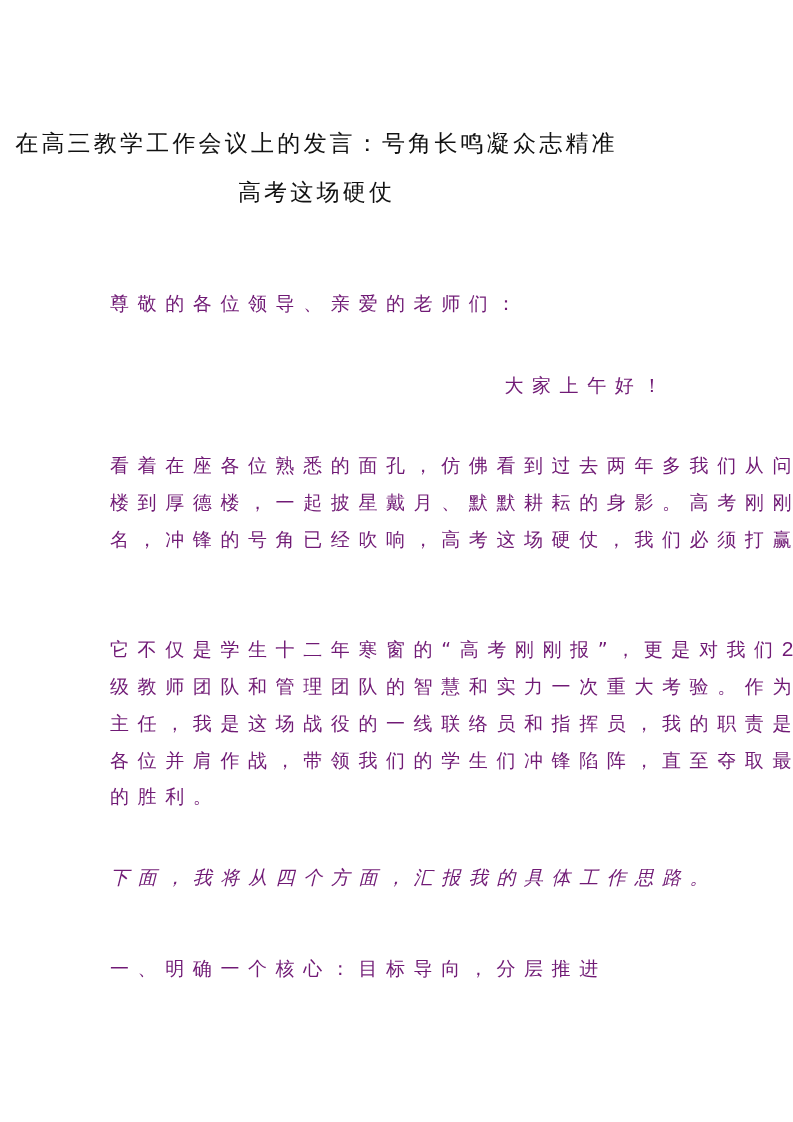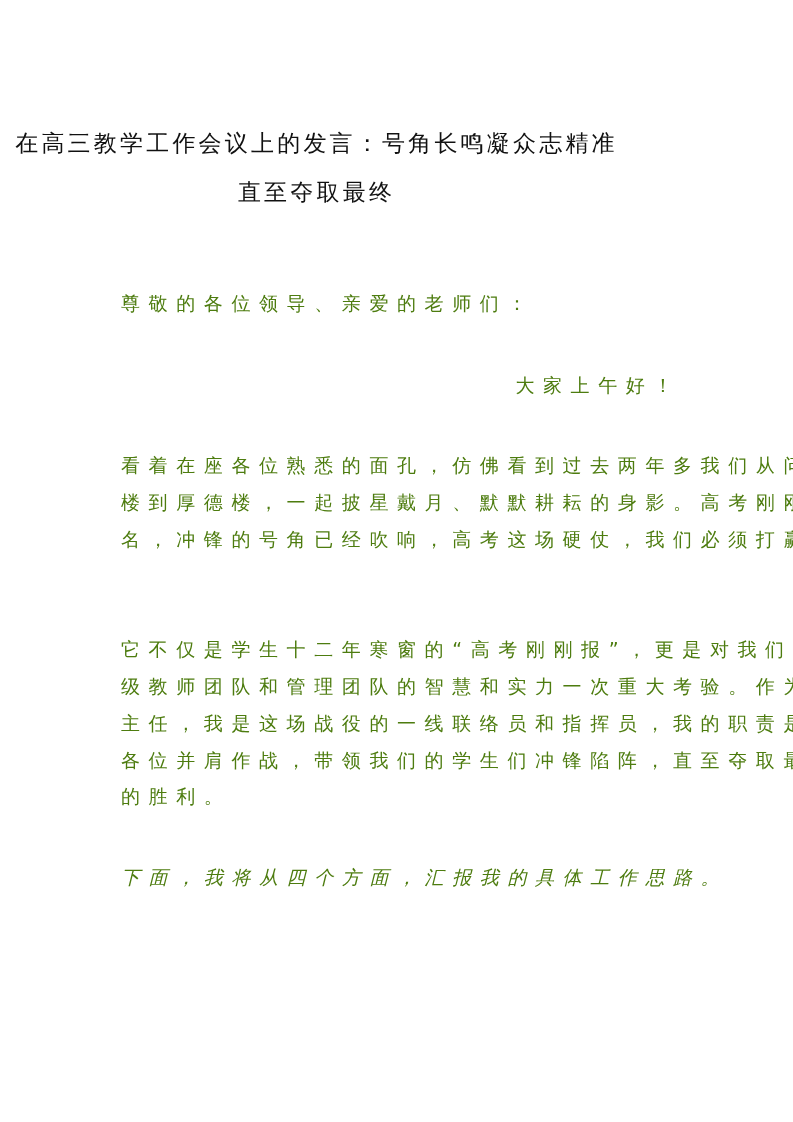--- a/index.html
+++ b/index.html
@@ -1,42 +1,43 @@
 <!DOCTYPE html>
 <html><head>
 <meta charset="utf-8">
 <style>
   html, body { margin: 0; padding: 0; background: #ffffff; }
   body { width: 793px; height: 1122px; position: relative; overflow: hidden;
          font-family: "DejaVu Sans", sans-serif; color: #1a1a1a; }
   .page { position: absolute; left: 0; top: 0; width: 793px; height: 1122px; background: #fff; }
   .title-line { position: absolute; left: 0; width: 633px; text-align: center;
                 font-size: 23px; line-height: 30px; letter-spacing: 3.2px; color: #111; }
-  .line { position: absolute; left: 121px; width: 560px; white-space: nowrap;
-          font-size: 19px; line-height: 26px; letter-spacing: 8.6px; color: #4d7c0f; }
+  .line { position: absolute; left: 110px; width: 560px; white-space: nowrap;
+          font-size: 19px; line-height: 26px; letter-spacing: 8.6px; color: #701a75; }
   .line .num { font-family: "Liberation Sans", sans-serif; letter-spacing: 0; font-size: 21px; }
 </style>
 </head>
 <body>
 
 <div class="page">
 
   <div class="title-line" style="top:128px;">在高三教学工作会议上的发言：号角长鸣凝众志精准</div>
-  <div class="title-line" style="top:177px;">直至夺取最终</div>
+  <div class="title-line" style="top:177px;">高考这场硬仗</div>
 
   <div class="line" style="top:290px;">尊敬的各位领导、亲爱的老师们：</div>
 
   <div class="line" style="top:372px;text-align:right;">大家上午好！</div>
 
   <div class="line" style="top:452px;">看着在座各位熟悉的面孔，仿佛看到过去两年多我们从问学</div>
   <div class="line" style="top:489px;">楼到厚德楼，一起披星戴月、默默耕耘的身影。高考刚刚报</div>
   <div class="line" style="top:526px;">名，冲锋的号角已经吹响，高考这场硬仗，我们必须打赢。</div>
 
   <div class="line" style="top:636px;"><span>它不仅是学生十二年寒窗的“高考刚刚报”，更是对我们</span><span class="num">2026</span></div>
   <div class="line" style="top:673px;">级教师团队和管理团队的智慧和实力一次重大考验。作为班</div>
   <div class="line" style="top:710px;">主任，我是这场战役的一线联络员和指挥员，我的职责是与</div>
   <div class="line" style="top:747px;">各位并肩作战，带领我们的学生们冲锋陷阵，直至夺取最终</div>
   <div class="line" style="top:783px;">的胜利。</div>
 
   <div class="line" style="top:864px;font-style:italic;">下面，我将从四个方面，汇报我的具体工作思路。</div>
 
+  <div class="line" style="top:955px;">一、明确一个核心：目标导向，分层推进</div>
 
 </div>
 
 </body></html>

